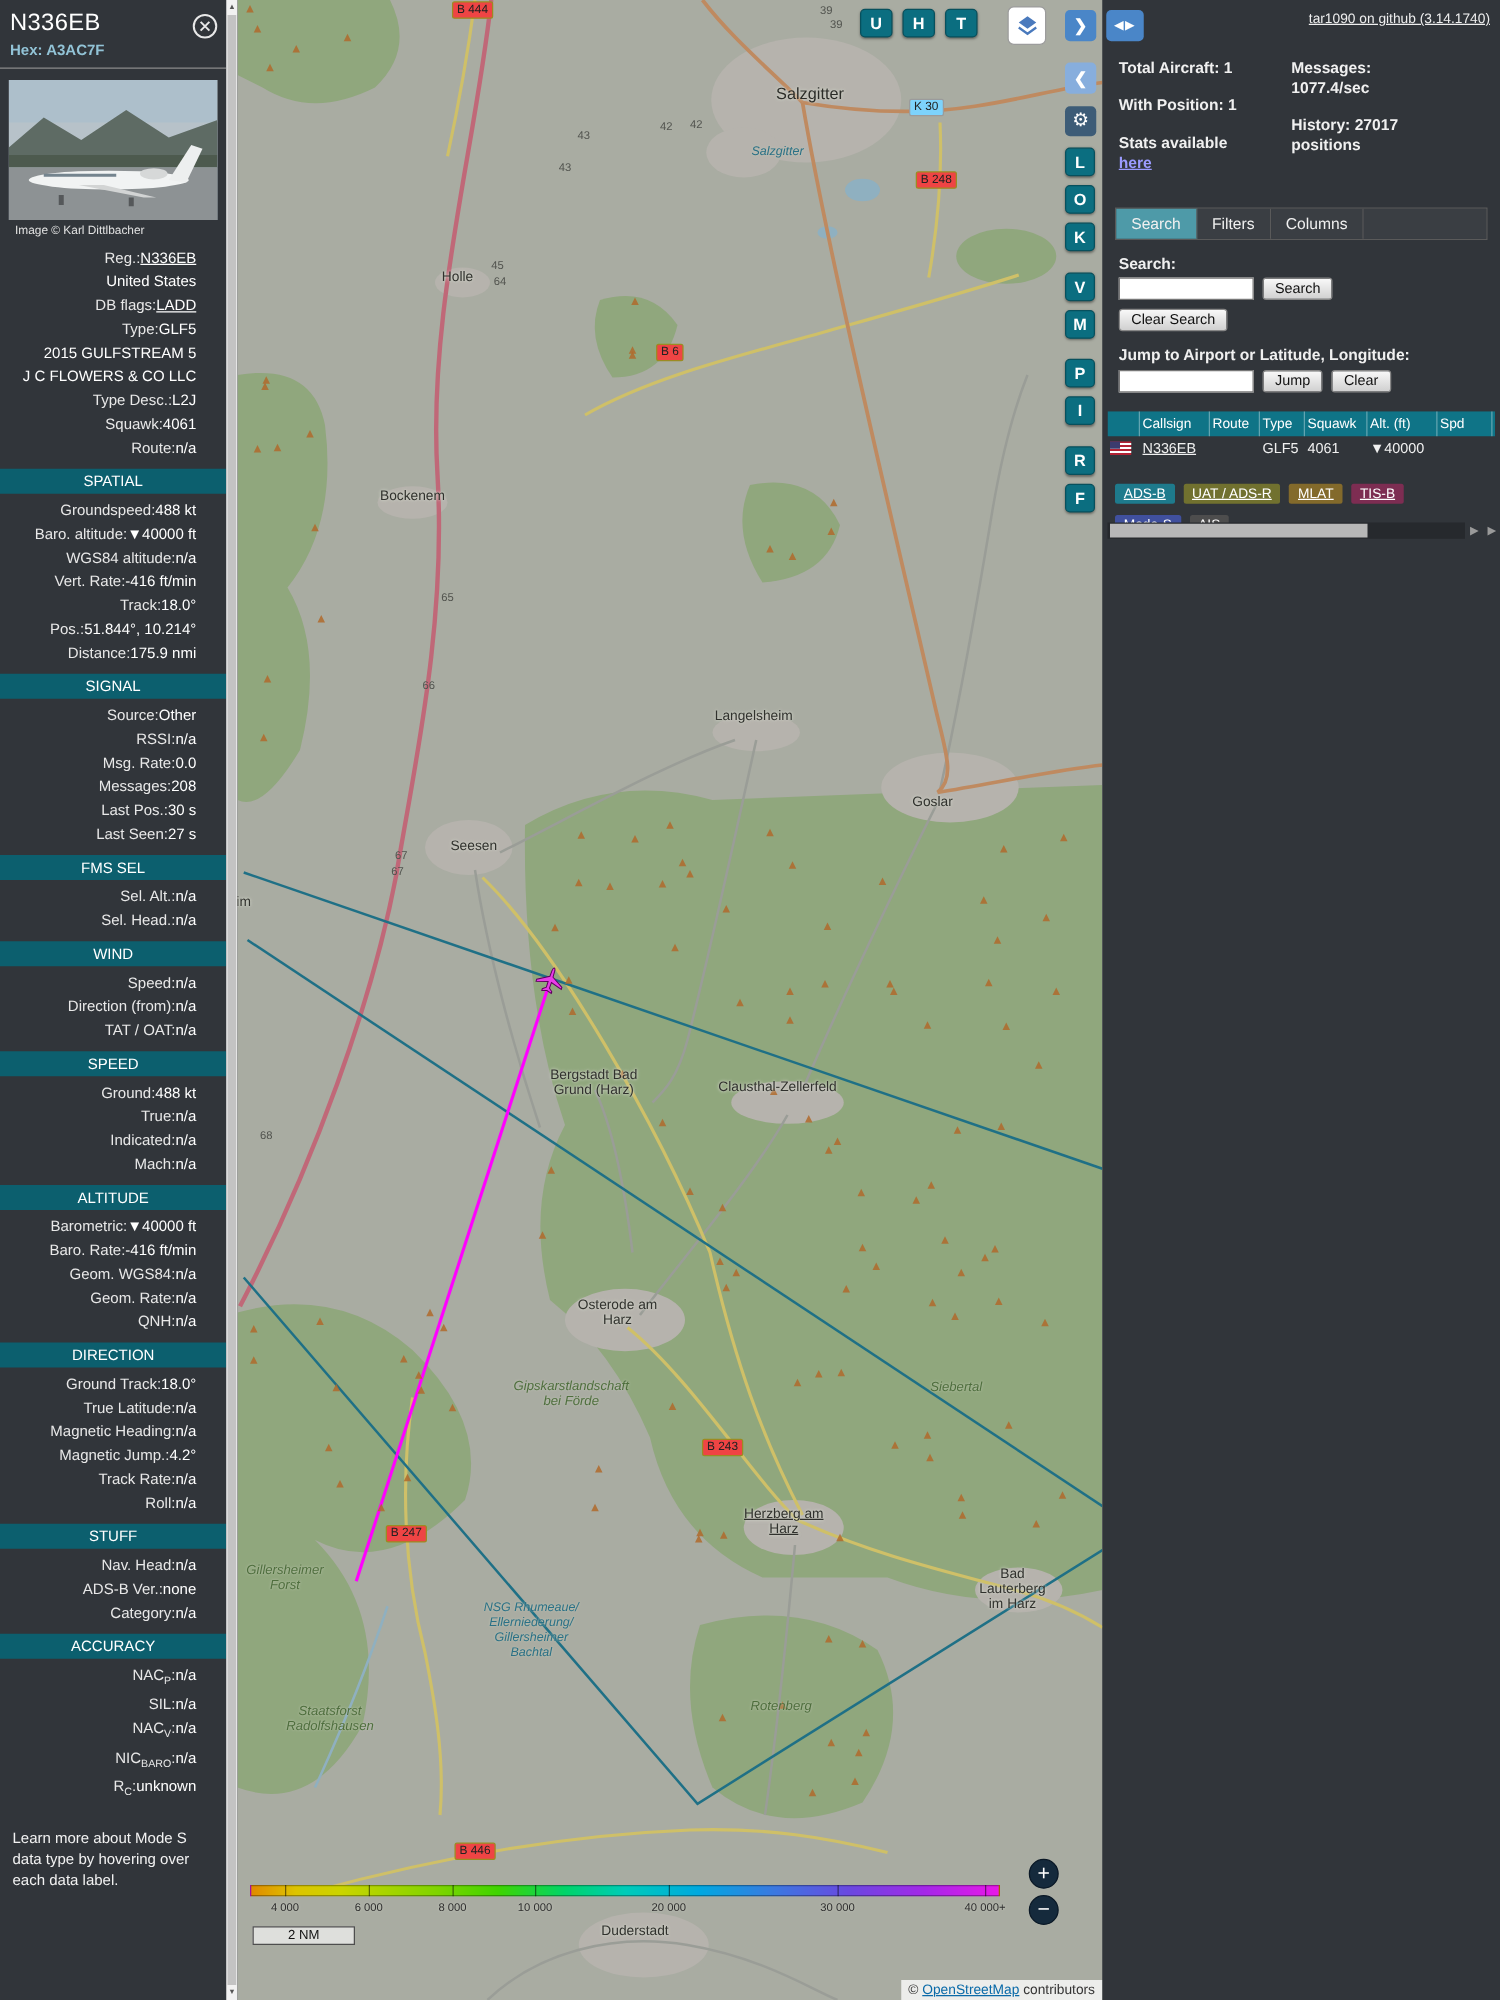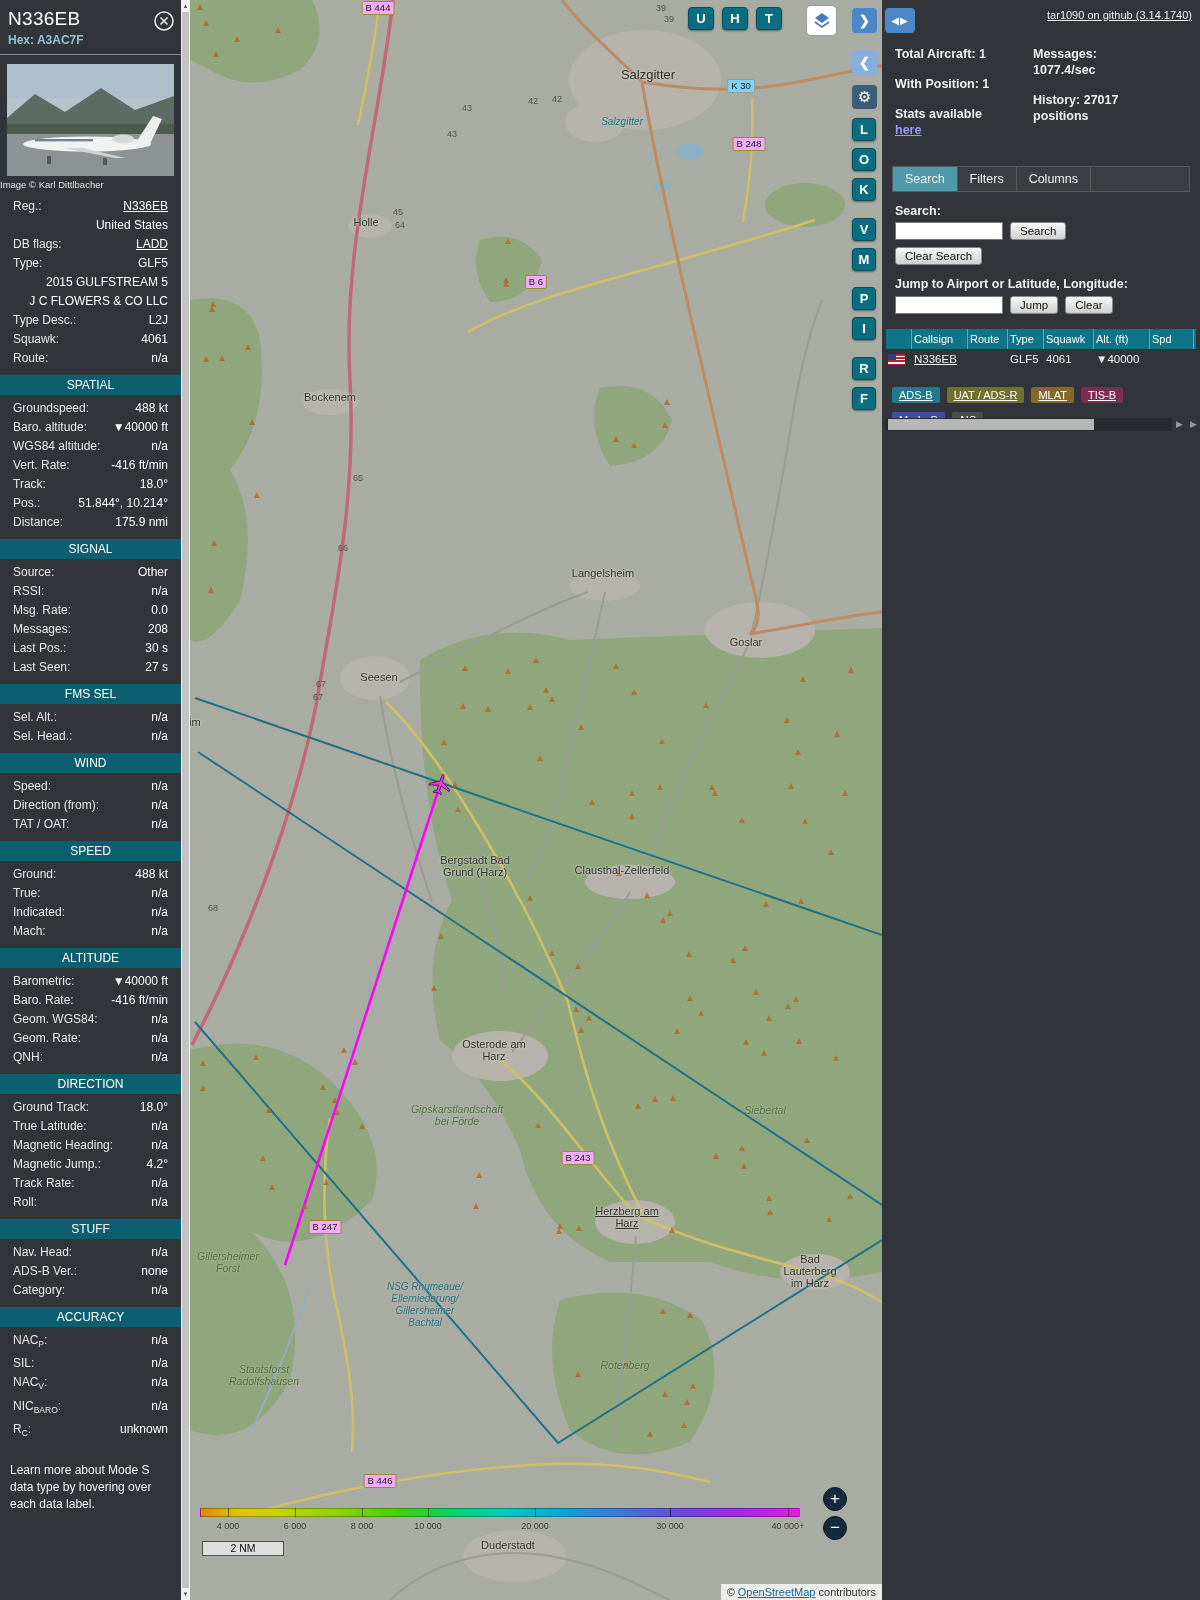--- a/index.html
+++ b/index.html
@@ -6,22 +6,22 @@
   html,body{width:1200px;height:1600px;background:#31353a;font-family:"Liberation Sans",sans-serif;overflow:hidden}
   .app{position:relative;width:1200px;height:1600px}
 
   
   .left{position:absolute;left:0;top:0;width:181px;height:1600px;background:#31353a;color:#ececec;overflow:hidden;padding-top:6px}
   .lp-header{position:relative;padding:2px 8px 7px;border-bottom:1px solid #8a8a8a}
   .lp-title{font-size:19px;color:#fff;letter-spacing:.3px}
   .lp-hex{font-size:12px;font-weight:bold;color:#92c3d6;margin-top:3px}
   .close-btn{position:absolute;right:6px;top:4px;width:22px;height:22px;cursor:pointer}
   .photo{margin:9px 7px 3px;width:167px;height:112px;overflow:hidden;background:#9aa4aa}
-  .credit{font-size:9.5px;color:#e2e2e2;margin:0 0 7px}
-  .info-row{display:flex;justify-content:space-between;padding:0 13px;font-size:12px;line-height:19px}
+  .credit{font-size:9.5px;color:#e2e2e2;margin:0 12px 7px}
+  .info-row{display:flex;justify-content:flex-end;padding:0 24px;font-size:12px;line-height:19px}
   .info-row .lab{white-space:nowrap;color:#e8e8e8}
   .info-row .val{text-align:right;color:#fff;white-space:nowrap}
   .val.link{text-decoration:underline;cursor:pointer}
   sub{font-size:8.5px}
   .sec-header{background:#0c5f6e;color:#fff;text-align:center;font-size:12px;line-height:20px;margin:7px 0 4px}
   .lp-footer{margin:18px 10px 0;font-size:12px;line-height:17px;color:#f2f2f2}
 
   
   .lscroll{position:absolute;left:181px;top:0;width:9px;height:1600px;background:#f1f1f1}
   .lscroll .thumb{position:absolute;left:1px;right:1px;top:12px;bottom:12px;background:#c3c3c3}
@@ -31,21 +31,21 @@
   
   .map{position:absolute;left:190px;top:0;width:692px;height:1600px;background:#a9aca2;overflow:hidden}
   .map svg.base{position:absolute;left:0;top:0;display:block}
   #map-labels,#triangles{position:absolute;left:0;top:0;width:100%;height:100%;pointer-events:none}
   .mlabel{position:absolute;transform:translate(-50%,-50%);white-space:pre-line;text-align:center;line-height:12px}
   .town{font-size:11px;color:#30312d;text-shadow:0 0 2px #ced1c6,0 0 3px #ced1c6}
   .town-lg{font-size:13px;color:#2b2c28;text-shadow:0 0 2px #ced1c6,0 0 3px #ced1c6}
   .area{font-size:10.5px;font-style:italic;color:#4e6e3d;text-shadow:0 0 2px #c4cab8}
   .nature,.nature-sm{font-size:10px;font-style:italic;color:#2a7086;text-shadow:0 0 2px #c4cab8}
   .num{font-size:9px;color:#52544f}
-  .badge{font-size:9.5px;background:#f0abfc;border:1px solid #9c8b22;color:#222;padding:0 3px;border-radius:2px;line-height:12px}
+  .badge{font-size:9.5px;background:#ef4444;border:1px solid #9c8b22;color:#222;padding:0 3px;border-radius:2px;line-height:12px}
   .badge-k{font-size:9.5px;background:#7dd3fc;border:1px solid #9b9b9b;color:#222;padding:0 3px;border-radius:2px;line-height:12px}
   .tri{position:absolute;width:0;height:0;border-left:3.5px solid transparent;border-right:3.5px solid transparent;border-bottom:6px solid #b06a2c;opacity:.85}
 
   .aircraft{position:absolute;left:238px;top:773px;width:24px;height:24px;transform:rotate(18deg);cursor:pointer}
 
   .mapbtn{width:26px;height:23px;background:#0b6e80;border:1px solid #07505d;border-radius:4px;color:#fff;font-weight:bold;font-size:13px;text-align:center;line-height:21px;box-shadow:0 1px 2px rgba(0,0,0,.4);cursor:pointer}
   .top-buttons{position:absolute;left:498px;top:7px;display:flex;gap:8px}
   .side-buttons .mapbtn{position:absolute;left:662px;width:24px}
   .layers-btn{position:absolute;left:616px;top:5px;width:31px;height:31px;background:#fff;border:1px solid #9c9c9c;border-radius:5px;display:flex;align-items:center;justify-content:center;cursor:pointer}
   .nav-next{position:absolute;left:662px;top:8px;width:25px;height:25px;background:#4a86c8;border-radius:4px;color:#fff;text-align:center;line-height:25px;font-size:13px;font-weight:bold;cursor:pointer}

